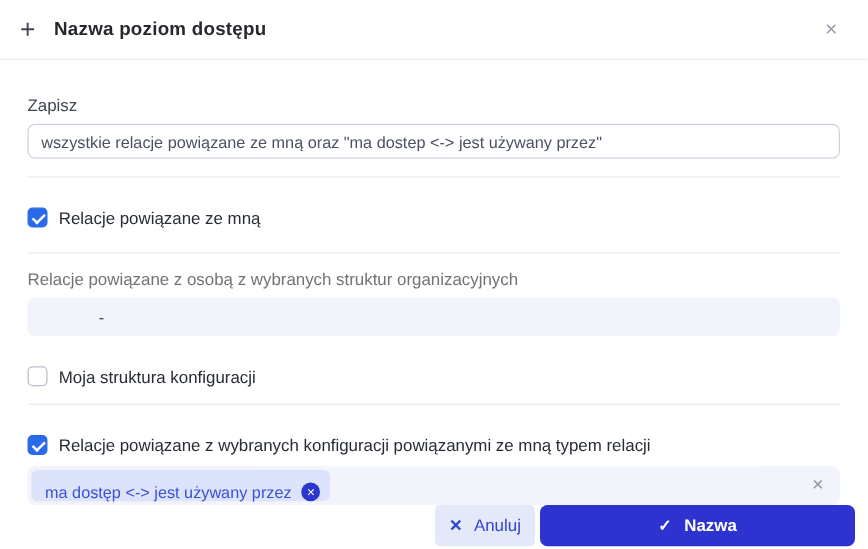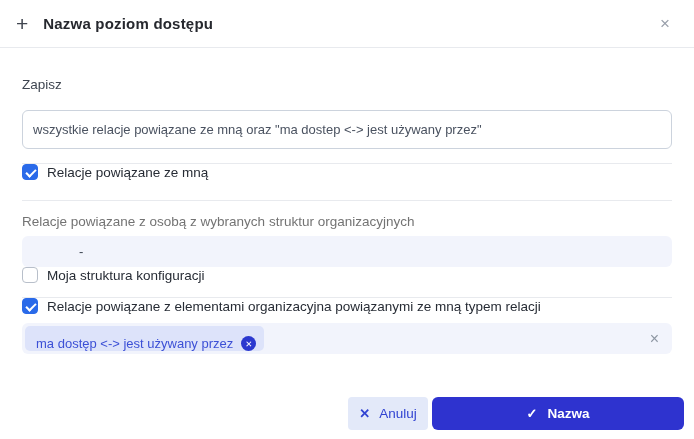--- a/index.html
+++ b/index.html
@@ -18,28 +18,28 @@
   html,body{width:694px;height:439px;background:#fff;font-family:"Liberation Sans",sans-serif;overflow:hidden}
   .modal{width:694px;height:439px;background:#fff;display:flex;flex-direction:column}
 
   .modal-header{height:48px;flex:none;display:flex;align-items:center;padding:0 24px 0 16px;border-bottom:1px solid var(--divider)}
   .plus-icon{font-size:21px;font-weight:300;color:#40454f;line-height:1}
   .modal-title{margin-left:15px;font-size:15px;font-weight:700;color:#26282e;letter-spacing:.2px}
   .close-icon{margin-left:auto;color:#9aa0ab;font-size:17px;line-height:1;cursor:pointer}
 
   .modal-body{padding:0 22px;flex:1}
   .field-label{font-size:13.5px;color:#3f4651;margin-top:29px}
-  .text-input{display:block;width:100%;height:39px;margin-top:18px;border:1px solid var(--input-border);border-radius:6px;padding:0 10px;font-size:13px;color:#4a5260;font-family:"Liberation Sans",sans-serif;background:#fff;outline:none}
+  .text-input{display:block;width:100%;height:28px;margin-top:7px;border:1px solid var(--input-border);border-radius:6px;padding:0 10px;font-size:13px;color:#4a5260;font-family:"Liberation Sans",sans-serif;background:#fff;outline:none}
 
   .divider{border:none;border-top:1px solid var(--divider);margin:0}
   .divider-1{margin-top:14px}
   .divider-2{margin-top:20px}
   .divider-3{margin-top:14px}
 
-  .checkbox-row{display:flex;align-items:center;gap:9px;margin-top:0}
+  .checkbox-row{display:flex;align-items:center;gap:9px;margin-top:24px}
   .checkbox-row input[type=checkbox]{appearance:none;-webkit-appearance:none;width:16px;height:16px;border:1px solid #b8bfca;border-radius:4px;background:#fff;position:relative;flex:none;cursor:pointer}
   .checkbox-row input[type=checkbox]:checked{background:var(--checkbox-blue);border-color:var(--checkbox-blue)}
   .checkbox-row input[type=checkbox]:checked::after{content:"";position:absolute;left:5px;top:2px;width:4px;height:8px;border:solid #fff;border-width:0 2px 2px 0;transform:rotate(45deg)}
   .checkbox-label{font-size:13.5px;color:#272c35}
 
   .section-label{font-size:13.5px;color:#737373;margin-top:13px}
   .readonly-field{height:31px;margin-top:7px;background:var(--field-bg);border-radius:6px;line-height:31px;padding-left:57px;font-size:13px;color:#3c4350}
 
   .multiselect{height:31px;margin-top:9px;background:var(--field-bg);border-radius:6px;display:flex;align-items:center;padding:0 13px 0 3px}
   .chip{height:25px;background:var(--chip-bg);border-radius:5px;display:flex;align-items:flex-end;gap:8px;padding:0 8px 0 11px;font-size:13px;color:var(--chip-text)}
@@ -83,21 +83,21 @@
 
     <label class="checkbox-row">
       <input type="checkbox" style="">
       <span class="checkbox-label">Moja struktura konfiguracji</span>
     </label>
 
     <hr class="divider divider-3">
 
     <label class="checkbox-row">
       <input type="checkbox" checked="" style="">
-      <span class="checkbox-label">Relacje powiązane z elementami organizacyjna powiązanymi ze mną typem relacji</span>
+      <span class="checkbox-label">Relacje powiązane z wybranych konfiguracji powiązanymi ze mną typem relacji</span>
     </label>
 
     <div class="multiselect">
       <span class="chip">
         <span>ma dostęp &lt;-&gt; jest używany przez</span>
         <span class="chip-remove">✕</span>
       </span>
       <span class="clear-icon">×</span>
     </div>
 

